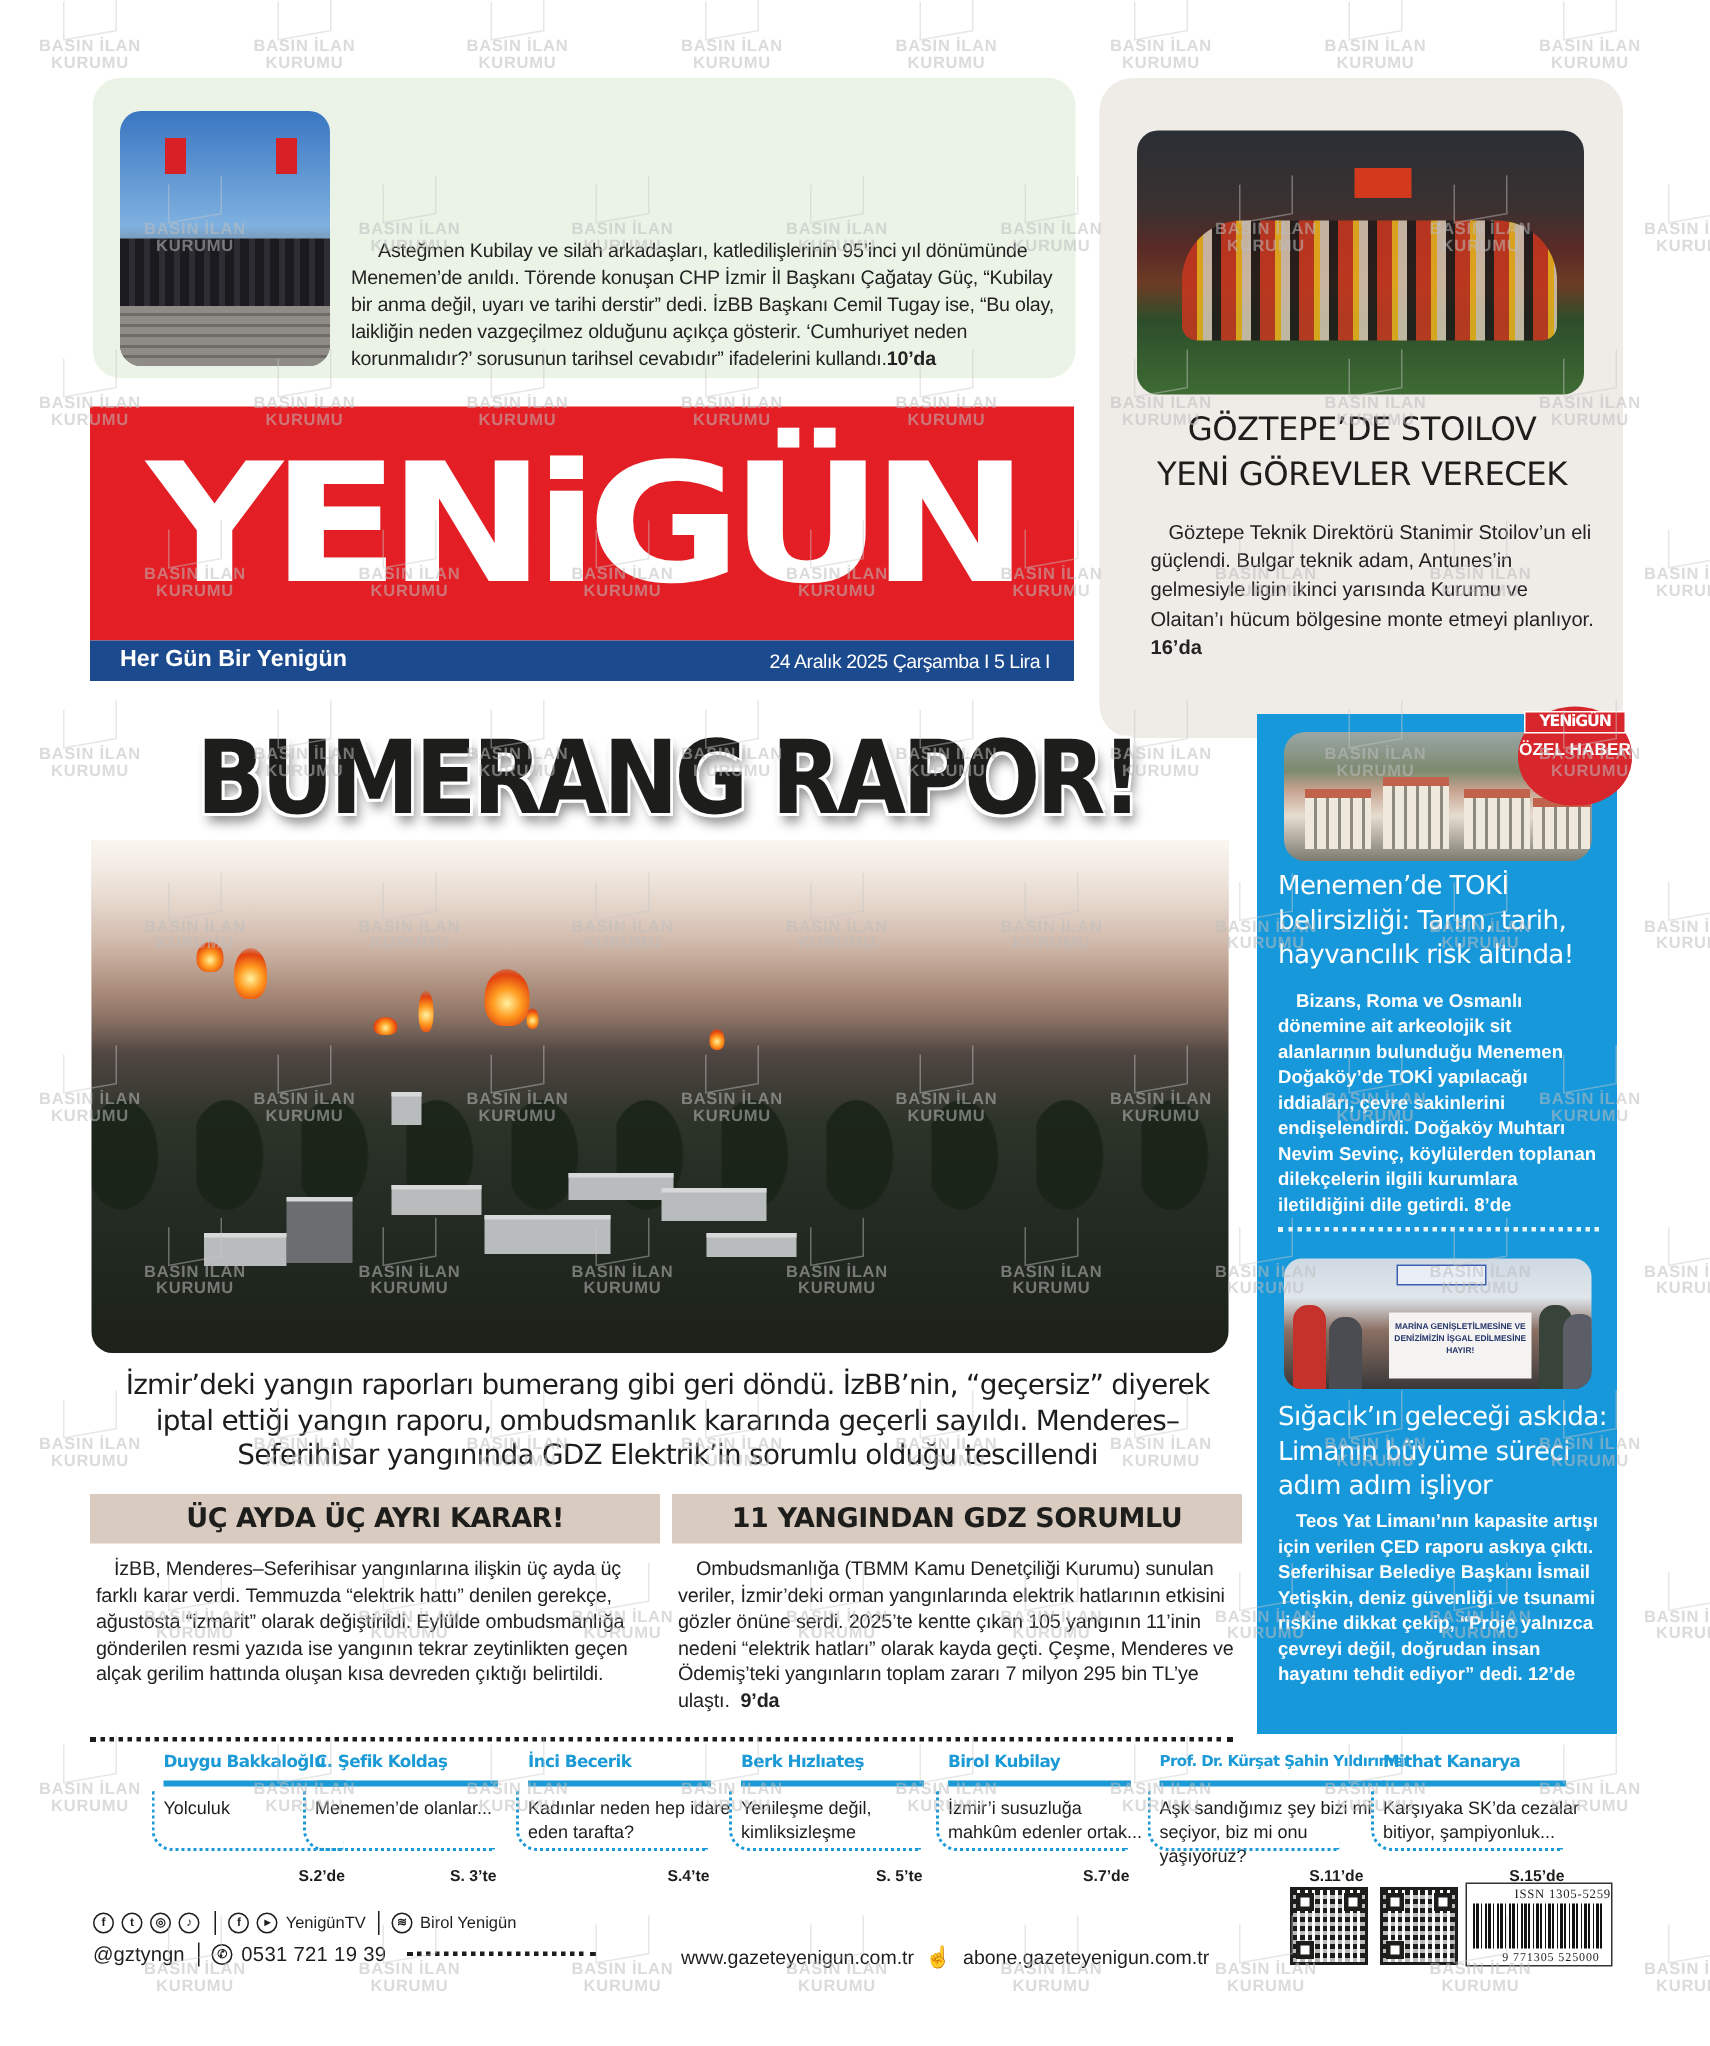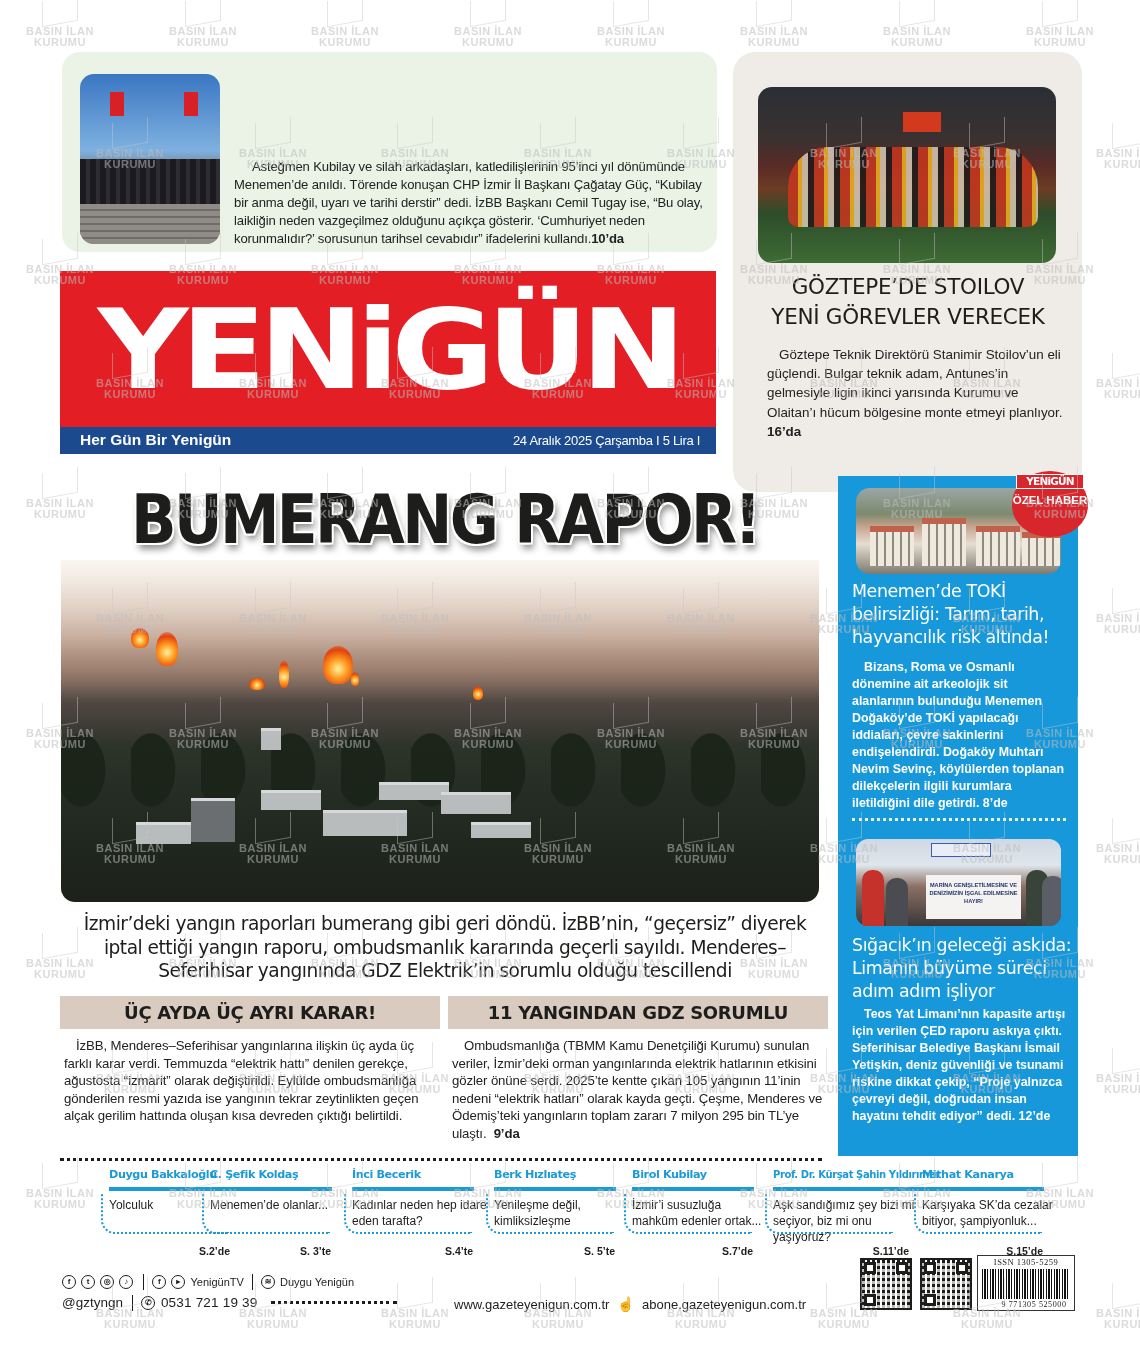--- a/index.html
+++ b/index.html
@@ -123,21 +123,21 @@
   .footer .handle { font-size: 13.5px; vertical-align: middle; }
   .footer .phone { font-size: 13.5px; letter-spacing: 0.2px; vertical-align: middle; }
   .footer .dots-fill { display: inline-block; width: 126px; border-top: 3px dotted #1d1d1b; vertical-align: middle; margin-left: 10px; }
   .footer .web { position: absolute; left: 392px; top: 24px; font-size: 13px; }
   .footer .hand { display: inline-block; margin: 0 4px; font-size: 14px; }
   .qr { position: absolute; top: 1258px; width: 52px; height: 52px; border: 2px solid #1d1d1b; background:
     repeating-linear-gradient(90deg, #1d1d1b 0 3px, #fff 3px 5px), #fff; }
   .qr::before { content: ""; position: absolute; inset: 0; background: repeating-linear-gradient(0deg, rgba(255,255,255,.7) 0 3px, rgba(255,255,255,0) 3px 6px); }
   .qr .corner { position: absolute; width: 12px; height: 12px; border: 3px solid #1d1d1b; background: #fff; z-index: 2; }
   .barcode { position: absolute; left: 977px; top: 1255px; width: 98px; height: 56px; border: 1px solid #333; background: #fff; }
-  .barcode .issn { text-align: center; font-family: "Liberation Serif", serif; font-size: 8.5px; line-height: 12px; letter-spacing: 0.5px; }
+  .barcode .issn { text-align: right; font-family: "Liberation Serif", serif; font-size: 8.5px; line-height: 12px; letter-spacing: 0.5px; }
   .barcode .bars { position: absolute; left: 4px; right: 4px; top: 13px; height: 30px; background: repeating-linear-gradient(90deg, #111 0 1px, #fff 1px 2px, #111 2px 4px, #fff 4px 5px, #111 5px 6px, #fff 6px 8px); }
   .barcode .digits { position: absolute; left: 16px; right: 0; bottom: 1px; text-align: center; font-family: "Liberation Serif", serif; font-size: 8px; letter-spacing: 0.6px; }
 </style>
 </head>
 <body>
 
 <div class="top-story">
   <div class="photo">
     <div class="flag" style="left:30px;top:18px;"></div>
     <div class="flag" style="left:104px;top:18px;"></div>
@@ -283,21 +283,21 @@
     <span class="icon-circle">f</span>
     <span class="icon-circle">t</span>
     <span class="icon-circle">◎</span>
     <span class="icon-circle">♪</span>
     <span class="vsep"></span>
     <span class="icon-circle">f</span>
     <span class="icon-circle">▸</span>
     <span style="vertical-align:middle;">YenigünTV</span>
     <span class="vsep"></span>
     <span class="icon-circle">≋</span>
-    <span style="vertical-align:middle;">Duygu Yenigün</span>
+    <span style="vertical-align:middle;">Birol Yenigün</span>
   </div>
   <div class="social-row2">
     <span class="handle">@gztyngn</span>
     <span class="vsep"></span>
     <span class="icon-circle">✆</span>
     <span class="phone">0531 721 19 39</span>
     <span class="dots-fill"></span>
   </div>
   <div class="web">
     <span>www.gazeteyenigun.com.tr</span>

